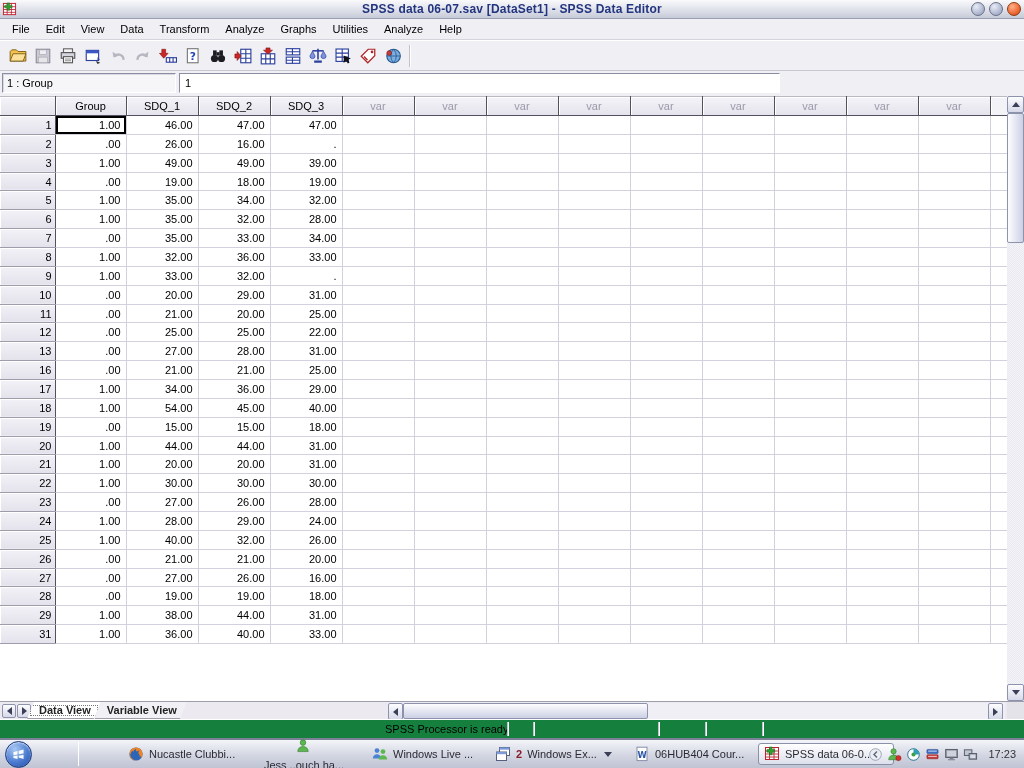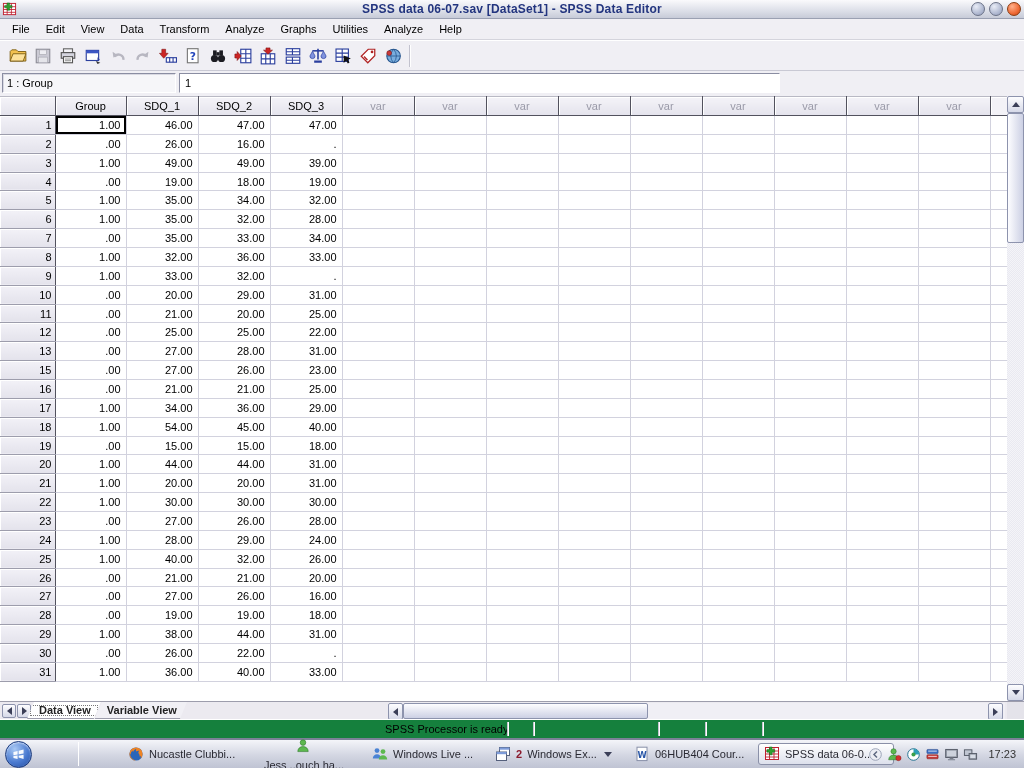--- a/index.html
+++ b/index.html
@@ -529,37 +529,20 @@
             <td></td>
             <td></td>
             <td></td>
             <td></td>
             <td></td>
             <td></td>
             <td></td>
             <td></td>
           </tr>
           <tr>
-            <th>15</th>
-            <td>.00</td>
-            <td>27.00</td>
-            <td>26.00</td>
-            <td>23.00</td>
-            <td></td>
-            <td></td>
-            <td></td>
-            <td></td>
-            <td></td>
-            <td></td>
-            <td></td>
-            <td></td>
-            <td></td>
-            <td></td>
-          </tr>
-          <tr>
             <th>16</th>
             <td>.00</td>
             <td>21.00</td>
             <td>21.00</td>
             <td>25.00</td>
             <td></td>
             <td></td>
             <td></td>
             <td></td>
             <td></td>
@@ -772,37 +755,20 @@
             <td></td>
             <td></td>
             <td></td>
           </tr>
           <tr>
             <th>29</th>
             <td>1.00</td>
             <td>38.00</td>
             <td>44.00</td>
             <td>31.00</td>
-            <td></td>
-            <td></td>
-            <td></td>
-            <td></td>
-            <td></td>
-            <td></td>
-            <td></td>
-            <td></td>
-            <td></td>
-            <td></td>
-          </tr>
-          <tr>
-            <th>30</th>
-            <td>.00</td>
-            <td>26.00</td>
-            <td>22.00</td>
-            <td>.</td>
             <td></td>
             <td></td>
             <td></td>
             <td></td>
             <td></td>
             <td></td>
             <td></td>
             <td></td>
             <td></td>
             <td></td>

